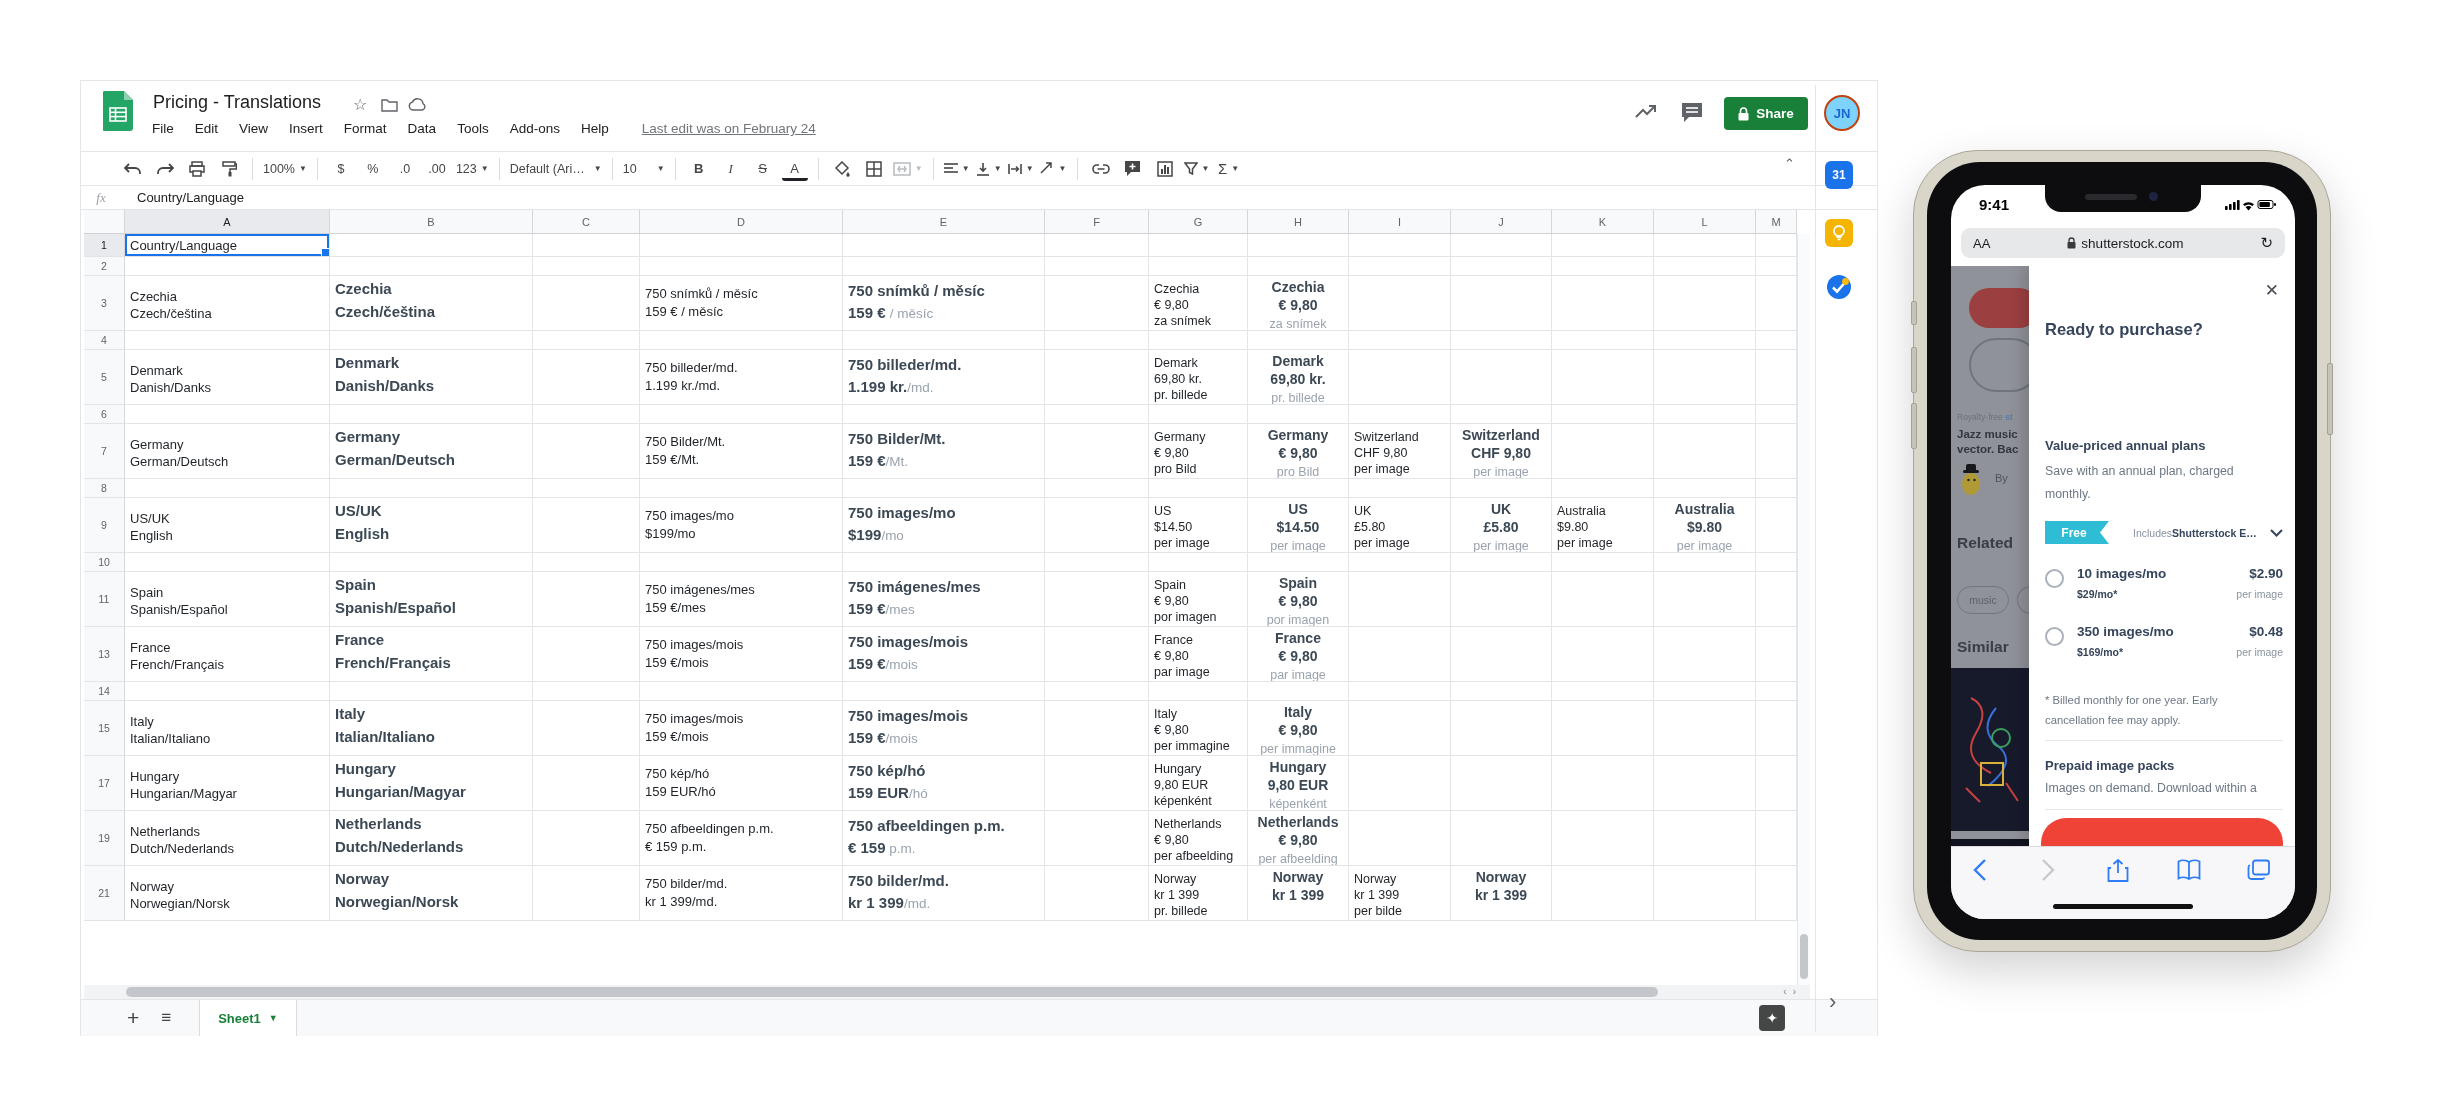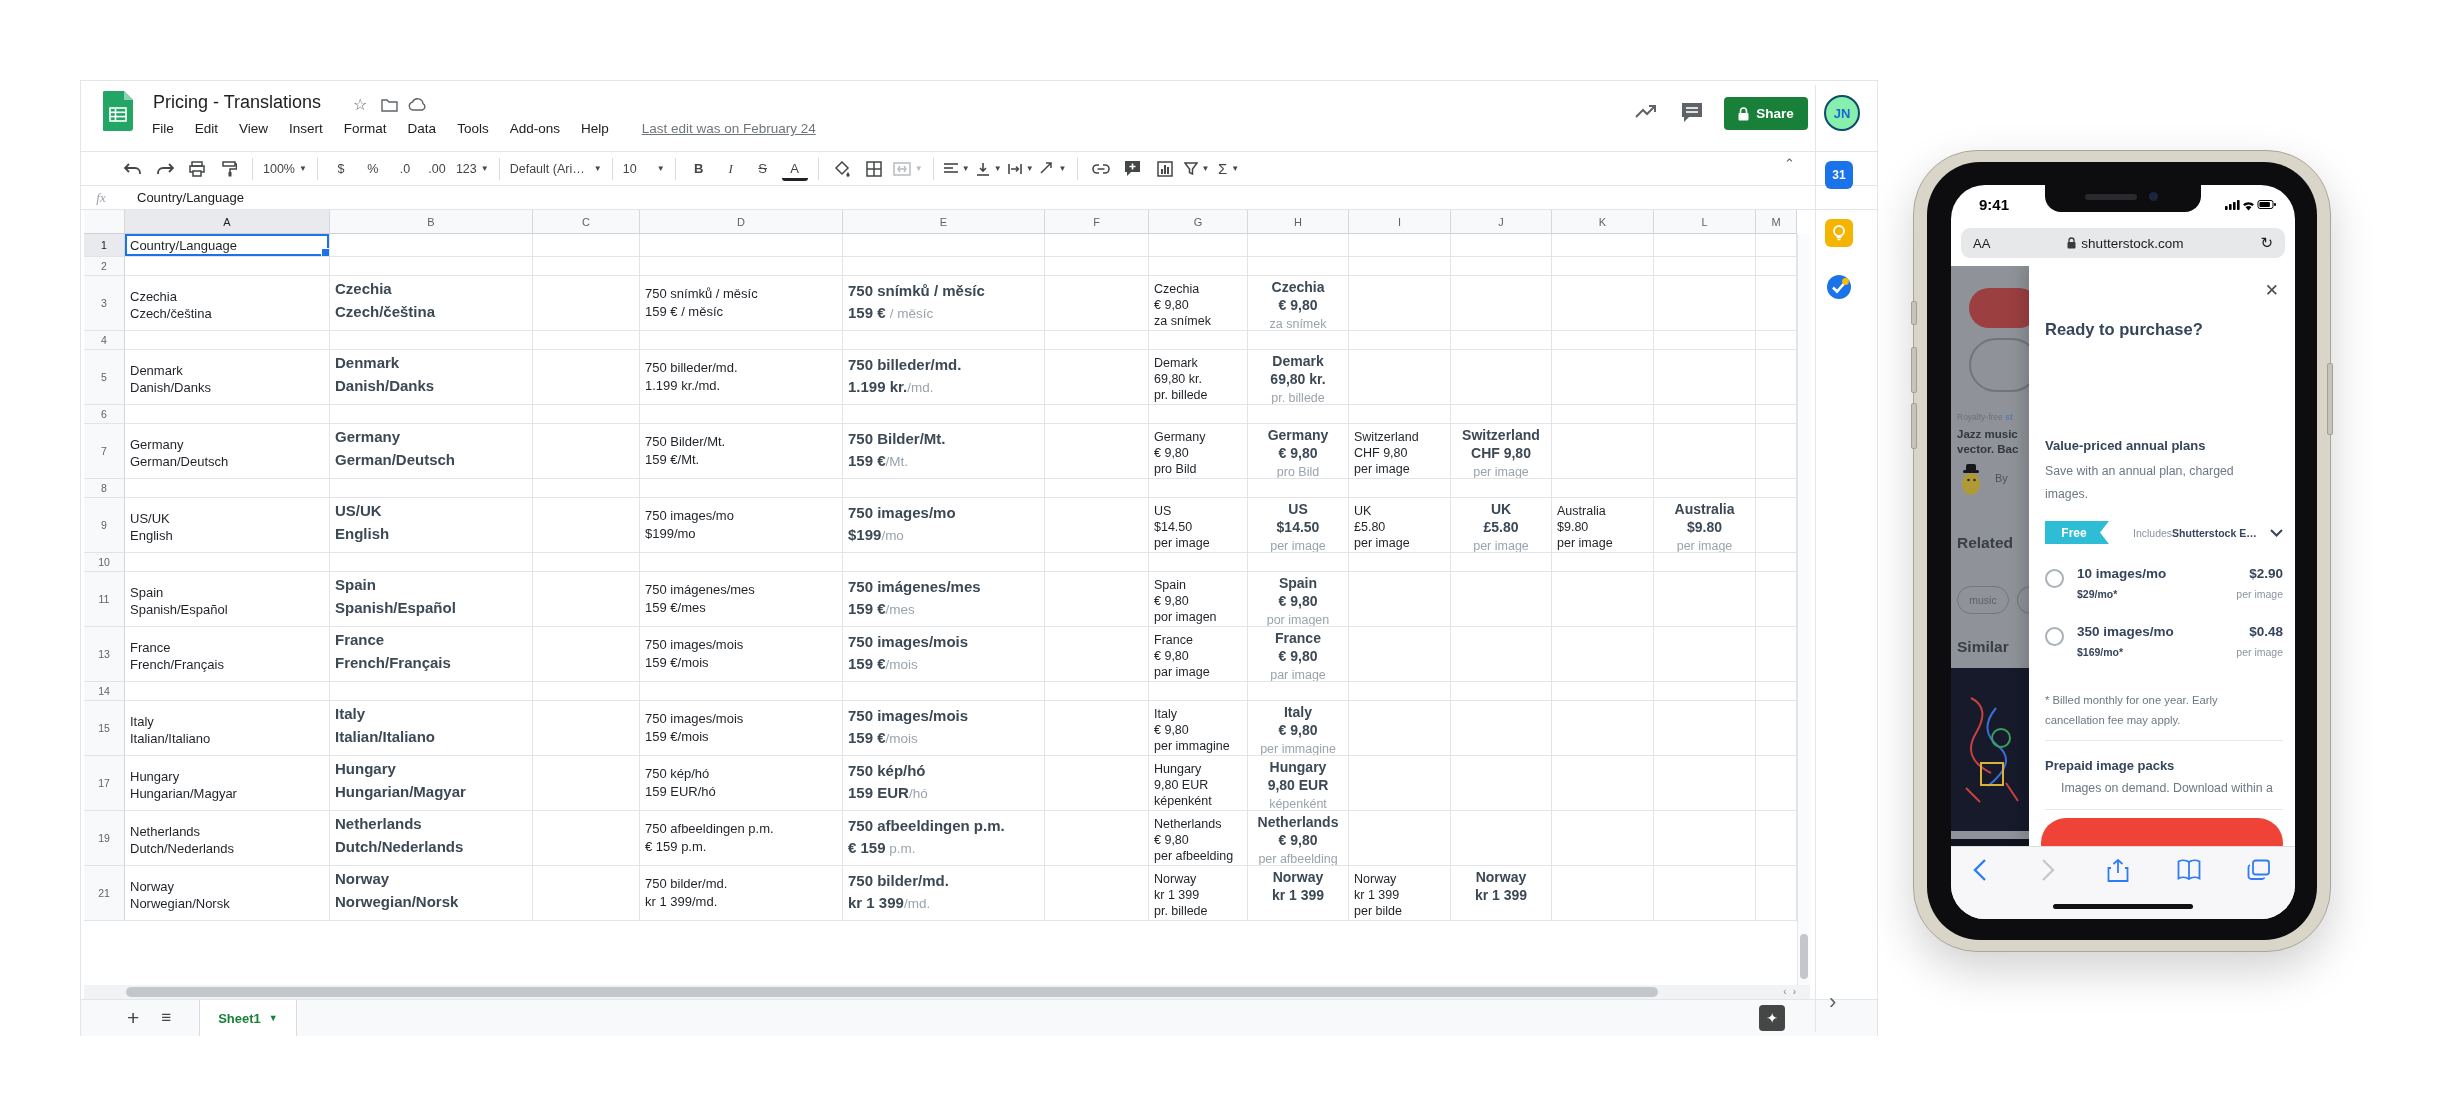--- a/index.html
+++ b/index.html
@@ -12,22 +12,22 @@
     background:#fff;border:1px solid #e3e5e8;box-sizing:border-box;}
   #sheets-logo{left:22px;top:10px;width:30px;height:40px;}
   #doc-title{left:72px;top:11px;font-size:18px;color:#202124;}
   .title-ic{top:14px;font-size:16px;color:#5f6368;}
   #menu-row{left:71px;top:40px;display:flex;gap:21px;font-size:13.5px;color:#202124;}
   #last-edit{margin-left:12px;color:#70757a;text-decoration:underline;}
   #stats-icon{left:1552px;top:18px;}
   #comment-top-icon{left:1598px;top:18px;}
   #share-btn{left:1643px;top:16px;width:84px;height:33px;background:#188038;border-radius:4px;
     display:flex;align-items:center;justify-content:center;gap:7px;color:#fff;font-size:13.5px;font-weight:700;}
-  #avatar{left:1743px;top:14px;width:36px;height:36px;border-radius:50%;background:#86efac;
-    border:2px solid #0c4a6e;box-sizing:border-box;display:flex;align-items:center;justify-content:center;
+  #avatar{left:1743px;top:14px;width:36px;height:36px;border-radius:50%;background:#7dd3fc;
+    border:2px solid #c2410c;box-sizing:border-box;display:flex;align-items:center;justify-content:center;
     color:#1967d2;font-weight:700;font-size:13px;}
   
   #toolbar{left:0;top:70px;width:1797px;height:35px;border-top:1px solid #e3e5e8;border-bottom:1px solid #e3e5e8;
     display:flex;align-items:center;padding-left:36px;box-sizing:border-box;color:#444746;}
   .tb{display:flex;align-items:center;justify-content:center;height:26px;min-width:26px;border-radius:3px;
     font-size:13px;color:#444746;margin:0 3px;}
   .tb svg{display:block;}
   .tsep{width:1px;height:22px;background:#dadce0;margin:0 7px;}
   .tb .caret{font-size:8px;margin-left:4px;color:#444746;}
   .tb-text{font-size:12.5px;}
@@ -134,21 +134,21 @@
   .plan{position:absolute;left:16px;width:238px;height:44px;}
   #plan-0{top:300px;} #plan-1{top:358px;}
   .radio{position:absolute;left:0;top:3px;width:19px;height:19px;border-radius:50%;border:2px solid #aab1ba;box-sizing:border-box;}
   .plan-name{position:absolute;left:32px;top:0;font-size:13.5px;font-weight:800;color:#36455c;}
   .plan-sub{position:absolute;left:32px;top:22px;font-size:10.5px;font-weight:700;color:#36455c;}
   .plan-price{position:absolute;right:0;top:0;font-size:13.5px;font-weight:800;color:#36455c;}
   .plan-per{position:absolute;right:0;top:22px;font-size:10.5px;color:#8a93a0;}
   #footnote{position:absolute;left:16px;top:424px;font-size:11.3px;line-height:20px;color:#6d7885;}
   .mdivider{position:absolute;left:16px;width:238px;height:1px;background:#e6e8eb;}
   #modal-h3{position:absolute;left:16px;top:492px;font-size:13px;font-weight:800;color:#36455c;}
-  #modal-sub2{position:absolute;left:16px;top:515px;font-size:12.3px;color:#6d7885;white-space:nowrap;margin-left:16px;}
+  #modal-sub2{position:absolute;left:16px;top:515px;font-size:12.3px;color:#6d7885;white-space:nowrap;}
   #cta-btn{position:absolute;left:12px;top:552px;width:242px;height:50px;border-radius:25px;background:#f04338;}
   
   #safari-bar{position:absolute;left:0;top:661px;width:344px;height:73px;background:#f7f7f9;border-top:1px solid #dcdce0;box-sizing:border-box;}
   .saf-ic{position:absolute;top:12px;}
   #home-indicator{position:absolute;left:102px;top:57px;width:140px;height:5px;border-radius:3px;background:#111;}
 </style>
 </head>
 <body>
 
 <div id="canvas">
@@ -982,21 +982,21 @@
           </div>
           <div class="bg-thumb" style="top:573px;height:7px;background:#10131f;"></div>
         </div>
 
         <div id="modal">
           <div id="modal-close">✕</div>
           <div id="modal-h1">Ready to purchase?</div>
           <div id="modal-h2">Value-priced annual plans</div>
           <div id="modal-sub">
               <div>Save with an annual plan, charged</div>
-              <div>images.</div>
+              <div>monthly.</div>
             </div>
           <div id="badge-row">
             <span id="free-badge">Free</span>
             <span id="includes"><span>Includes</span><b>Shutterstock E…</b></span>
             <span id="badge-caret"><svg width="13" height="8" viewBox="0 0 13 8">
                   <path d="M1 1l5.5 5.5L12 1" fill="none" stroke="#36455c" stroke-width="2"></path>
                 </svg></span>
           </div>
           <div id="plans-container">
               <div class="plan" id="plan-0">

